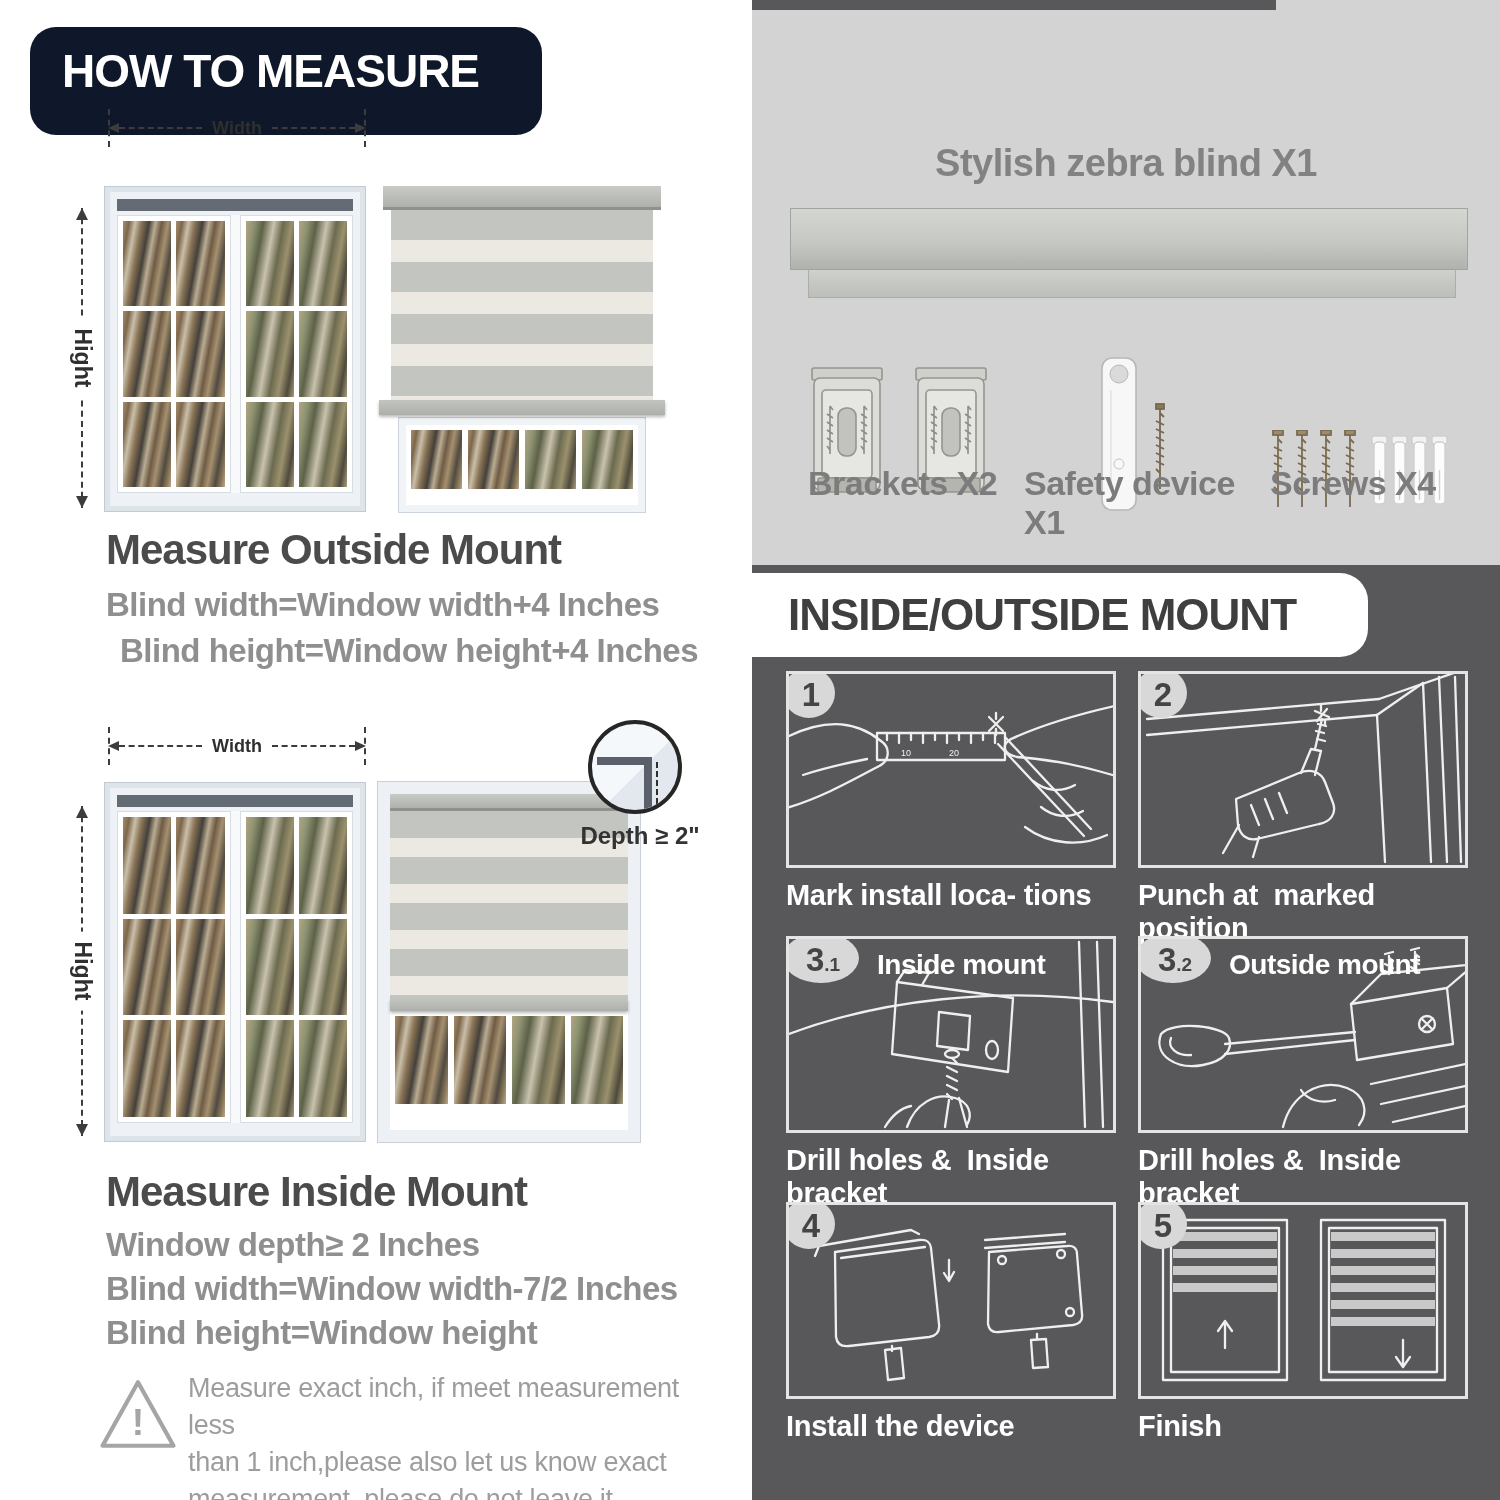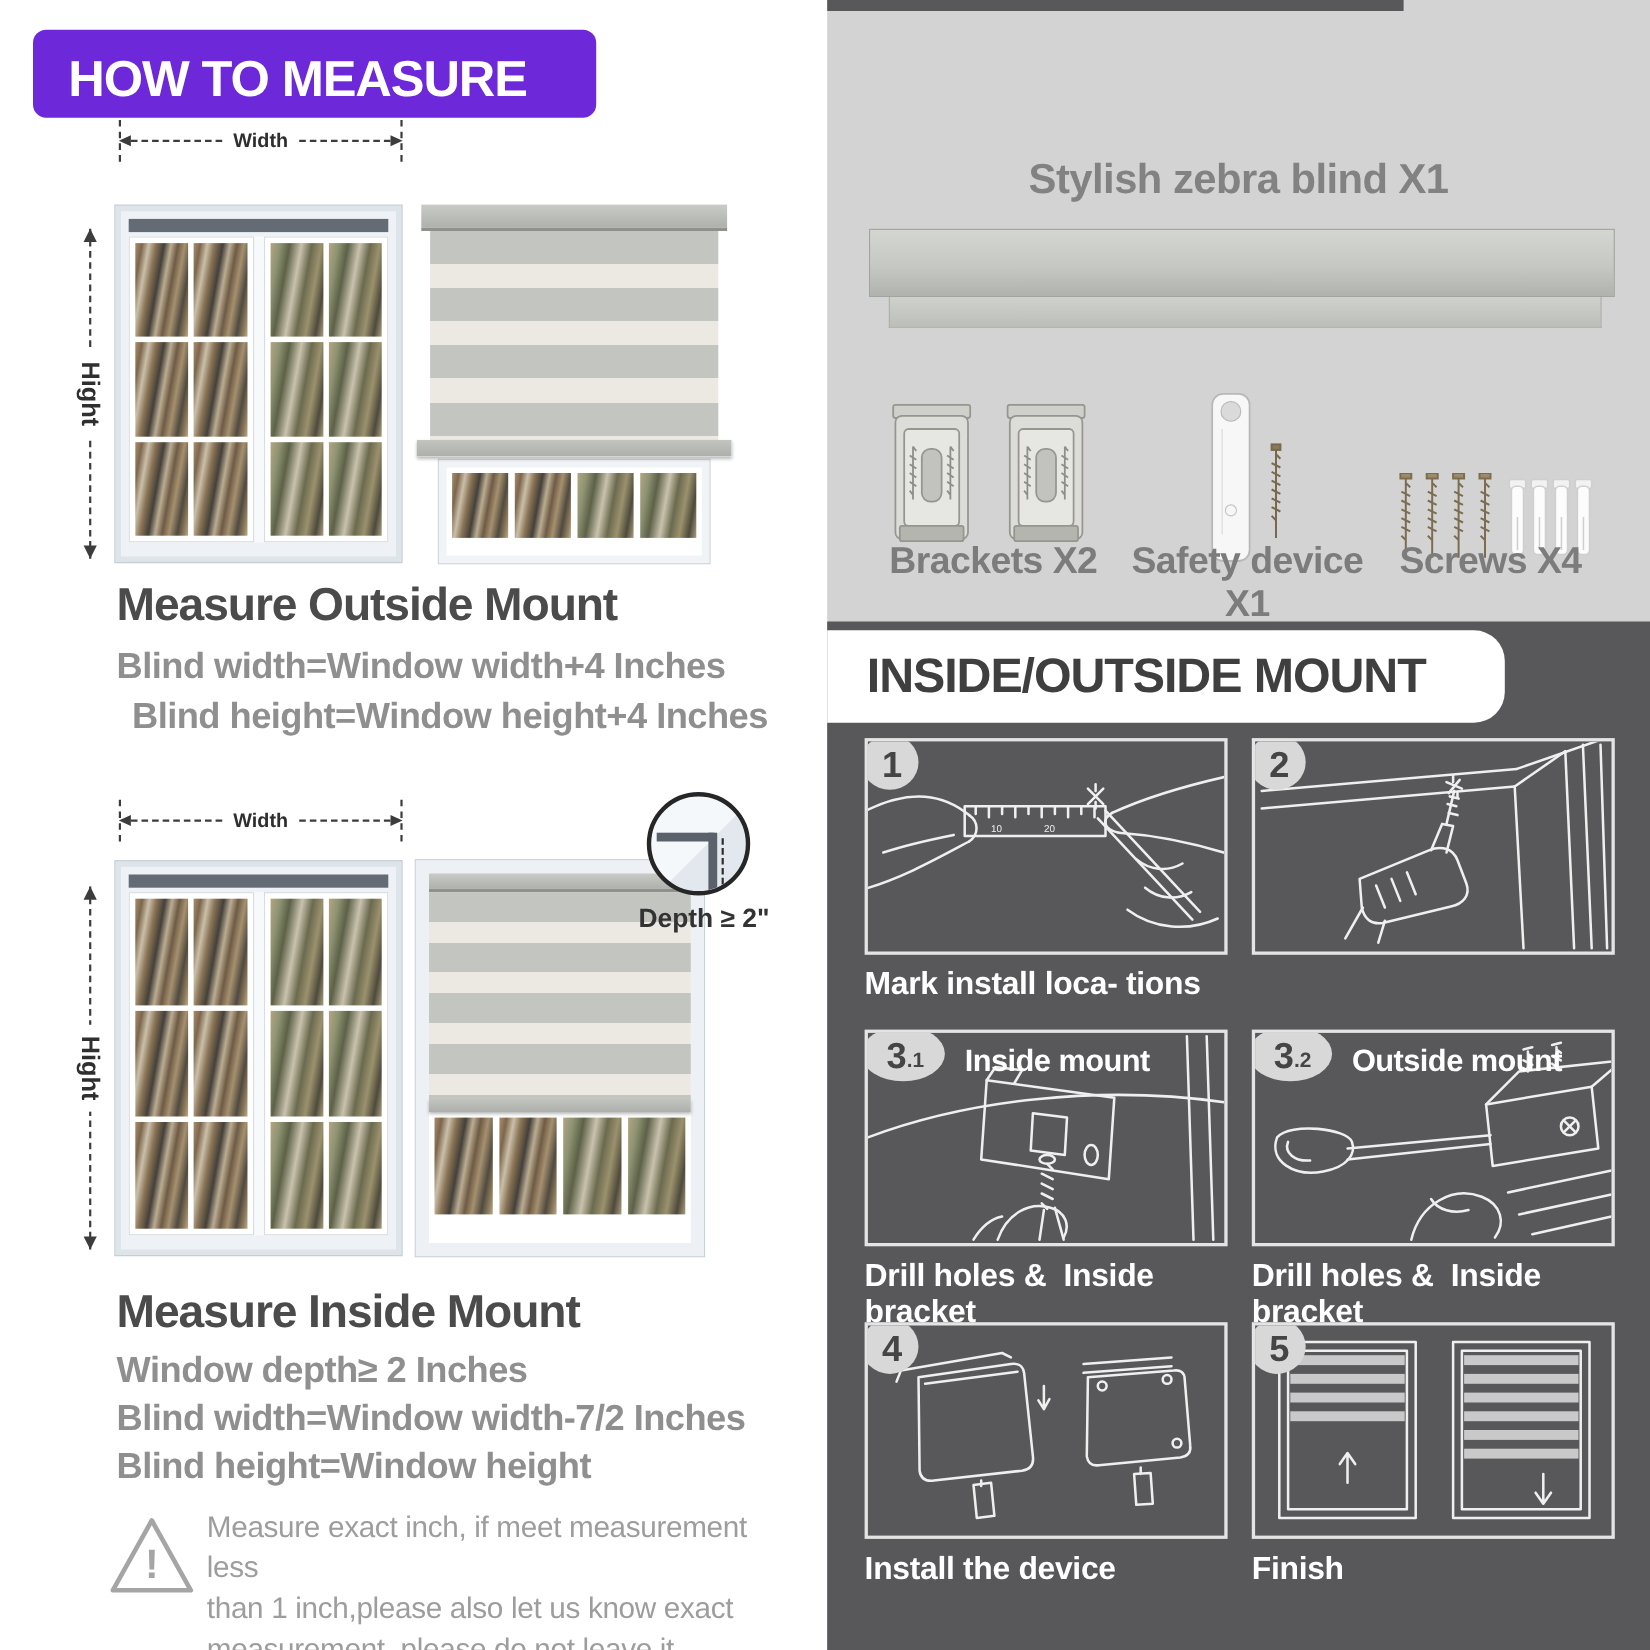--- a/index.html
+++ b/index.html
@@ -1,21 +1,21 @@
 <!DOCTYPE html>
 <html><head>
 <meta charset="utf-8">
 <style>
   * { margin:0; padding:0; box-sizing:border-box; }
   html,body { width:1500px; height:1500px; }
   body { font-family:"Liberation Sans", sans-serif; background:#ffffff; position:relative; overflow:hidden; }
   .abs { position:absolute; }
 
   
-  .hdr-left { left:30px; top:27px; width:512px; height:80px; background:#6d28d9; border-radius:12px;
+  .hdr-left { left:30px; top:27px; width:512px; height:108px; background:#0f172a; border-radius:26px;
     color:#fff; font-weight:bold; font-size:46px; line-height:88px; padding-left:32px; letter-spacing:-1px; }
 
   .sec-title { font-weight:bold; font-size:42px; color:#4b4b4b; letter-spacing:-1px; }
   .formula   { font-weight:bold; font-size:33px; color:#8f8f8f; letter-spacing:-0.5px; }
 
   
   .harrow { display:flex; align-items:center; height:20px; }
   .harrow .dash { flex:1; height:0; border-top:2px dashed #3c3c3c; }
   .tri-l { width:0; height:0; border-top:5px solid transparent; border-bottom:5px solid transparent; border-right:11px solid #3c3c3c; }
   .tri-r { width:0; height:0; border-top:5px solid transparent; border-bottom:5px solid transparent; border-left:11px solid #3c3c3c; }
@@ -57,21 +57,21 @@
   .warn-text { font-size:27px; color:#9d9d9d; line-height:37px; letter-spacing:-0.3px; }
 
   
   .right-panel { left:752px; top:0; width:748px; height:1500px; background:#d3d3d3; }
   .darkstrip { left:0; top:0; width:524px; height:10px; background:#58585a; }
   .hdr-included { left:0; top:10px; width:524px; height:84px; background:#fff; border-radius:0 28px 28px 0;
     color:#c9c9c9; font-weight:bold; font-size:46px; line-height:84px; padding-left:34px; letter-spacing:-1px; }
   .blind-title { left:0; top:142px; width:748px; text-align:center; font-weight:bold; font-size:38px; color:#828282; letter-spacing:-0.5px; }
   .headrail { left:38px; top:208px; width:678px; height:62px; background:linear-gradient(180deg,#d4d6d1 0%,#c6c8c3 55%,#b0b2ad 100%); border:1px solid #a2a49f; }
   .headlip  { left:56px; top:270px; width:648px; height:28px; background:linear-gradient(180deg,#cfd1cc,#bcbeb9); border:1px solid #abada8; border-top:none; }
-  .comp-label { top:491px; text-align:center; font-weight:bold; font-size:34px; color:#7c7c7c; letter-spacing:-0.5px; }
+  .comp-label { top:464px; font-weight:bold; font-size:34px; color:#7c7c7c; letter-spacing:-0.5px; }
 
   .dark-sec { left:0; top:565px; width:748px; height:935px; background:#58585a; }
   .hdr-mount { left:0; top:8px; width:616px; height:84px; background:#fff; border-radius:0 28px 28px 0;
     color:#3f3f3f; font-weight:bold; font-size:44px; line-height:84px; padding-left:36px; letter-spacing:-1px; }
 
   .step { position:absolute; width:330px; }
   .panel { position:relative; height:197px; border:3px solid #e4e4e4; overflow:hidden; }
   .badge { position:absolute; top:-6px; left:-6px; width:52px; height:50px; background:#d8d8d8; border-radius:50%;
     display:flex; align-items:center; justify-content:center; color:#454545; font-weight:bold; font-size:33px; padding:4px 0 0 4px; }
   .badge-wide { width:76px; border-radius:50%; }
@@ -347,20 +347,21 @@
           <path d="M160,96 L170,72 L180,74 L174,98"></path>
           <path d="M174,72 L181,42"></path>
           <path d="M176,62 l8,2 M175,54 l8,2 M177,47 l8,2"></path>
           <path d="M174,34 l14,6 M186,32 l-10,12 M180,28 v6 M184,44 v4"></path>
         </svg>
         <div class="badge">
             <span>2</span>
             <span class="sub"></span>
           </div>
       </div>
+      <div class="caption">Punch at  marked position</div>
     </div>
 
     <div class="step" style="left:34px; top:371px;">
       <div class="panel">
         <svg class="art" viewBox="0 0 324 185">
           <path d="M0,92 C90,58 210,44 324,60"></path>
           <path d="M290,0 L296,185 M308,0 L314,185"></path>
           <path d="M108,40 L224,56 L219,130 L103,112 Z"></path>
           <path d="M108,40 L116,28 L140,31 L133,43"></path>
           <path d="M150,70 L181,74 L179,108 L148,104 Z"></path>

